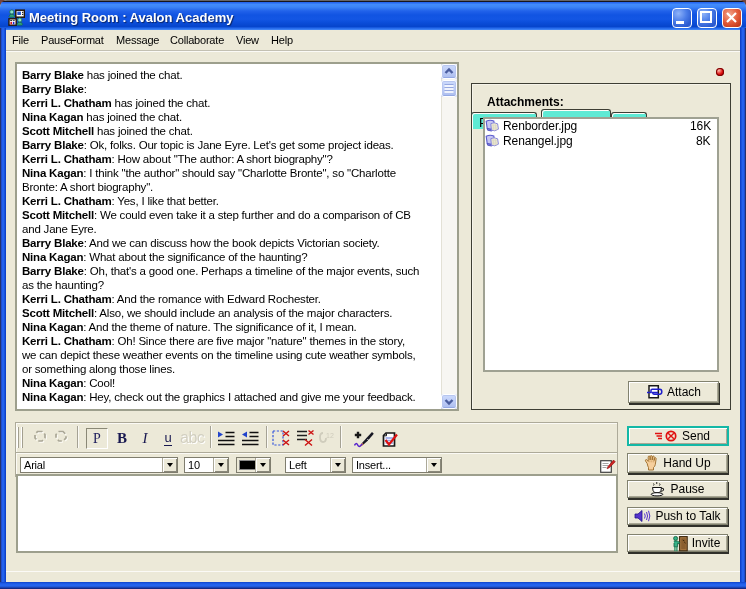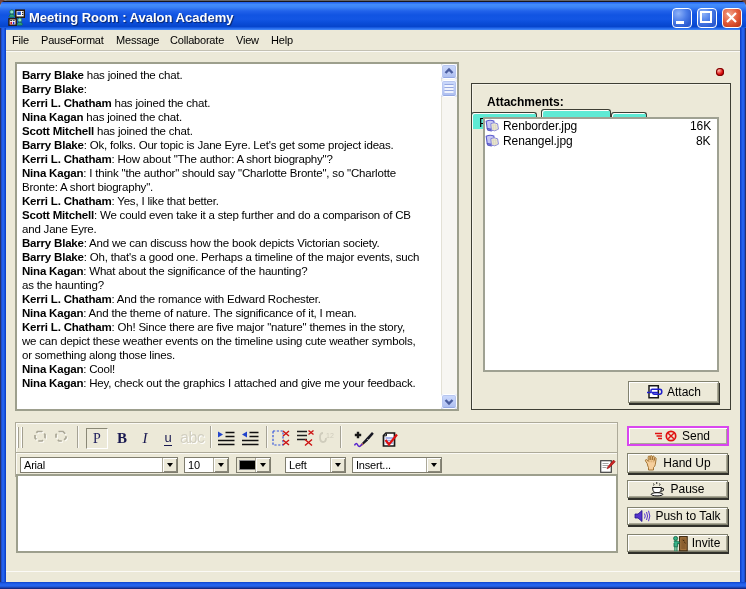--- a/index.html
+++ b/index.html
@@ -125,24 +125,25 @@
     <div><b>Nina Kagan</b> has joined the chat.</div>
     <div><b>Scott Mitchell</b> has joined the chat.</div>
     <div><b>Barry Blake</b>: Ok, folks. Our topic is Jane Eyre. Let's get some project ideas.</div>
     <div><b>Kerri L. Chatham</b>: How about "The author: A short biography"?</div>
     <div><b>Nina Kagan</b>: I think "the author" should say "Charlotte Bronte", so "Charlotte</div>
     <div>Bronte: A short biography".</div>
     <div><b>Kerri L. Chatham</b>: Yes, I like that better.</div>
     <div><b>Scott Mitchell</b>: We could even take it a step further and do a comparison of CB</div>
     <div>and Jane Eyre.</div>
     <div><b>Barry Blake</b>: And we can discuss how the book depicts Victorian society.</div>
+    <div><b>Nina Kagan</b>: What about the significance of the haunting?</div>
     <div><b>Barry Blake</b>: Oh, that's a good one. Perhaps a timeline of the major events, such</div>
-    <div><b>Nina Kagan</b>: What about the significance of the haunting?</div>
     <div>as the haunting?</div>
     <div><b>Kerri L. Chatham</b>: And the romance with Edward Rochester.</div>
+    <div><b>Scott Mitchell</b>: Also, we should include an analysis of the major characters.</div>
     <div><b>Nina Kagan</b>: And the theme of nature. The significance of it, I mean.</div>
     <div><b>Kerri L. Chatham</b>: Oh! Since there are five major "nature" themes in the story,</div>
     <div>we can depict these weather events on the timeline using cute weather symbols,</div>
     <div>or something along those lines.</div>
     <div><b>Nina Kagan</b>: Cool!</div>
     <div><b>Nina Kagan</b>: Hey, check out the graphics I attached and give me your feedback.</div>
   </div>
   <div id="sbar">
     <div class="sbtn" style="top:0px"><svg width="16" height="15">
           <path d="M4.5 9 L8 5.5 L11.5 9" fill="none" stroke="#4a5d9e" stroke-width="2.4"></path>
@@ -296,21 +297,21 @@
     <rect x="0.7" y="1.7" width="10.6" height="11.6" fill="#fff" stroke="#404040" stroke-width="1.2"></rect>
     <g stroke="#9a9a9a" stroke-width="0.9">
       <path d="M2.5 4.5h6M2.5 6.5h6M2.5 8.5h4"></path>
     </g>
     <path d="M13.5 1 L15.3 2.8 L9.3 8.8 L7 9.8 L8 7.5 Z" fill="#cc2222" stroke="#881111" stroke-width="0.6"></path>
   </svg>
 
 <div id="input"></div>
 <div id="statusline"></div>
 
-<div class="cbtn" style="left:627px;top:426px;width:102px;height:20px;border:2px solid #d946ef;box-shadow:inset 1px 1px 0 #fff, inset -1px -1px 0 #a9a795;padding-left:9px;">
+<div class="cbtn" style="left:627px;top:426px;width:102px;height:20px;border:2px solid #14b8a6;box-shadow:inset 1px 1px 0 #fff, inset -1px -1px 0 #a9a795;padding-left:9px;">
   <svg width="23" height="12" viewBox="0 0 23 12">
       <g stroke="#e01010" stroke-width="1.7" fill="none">
         <path d="M0 3.5h7M1.5 6h5.5M3 8.5h4"></path>
         <circle cx="16" cy="6" r="4.7"></circle>
         <path d="M13.2 3.2 L18.8 8.8 M18.8 3.2 L13.2 8.8" stroke-width="1.4"></path>
       </g>
     </svg>
   <span>Send</span>
 </div>
 <div class="cbtn" style="left:627px;top:453px;width:101px;height:20px;">

